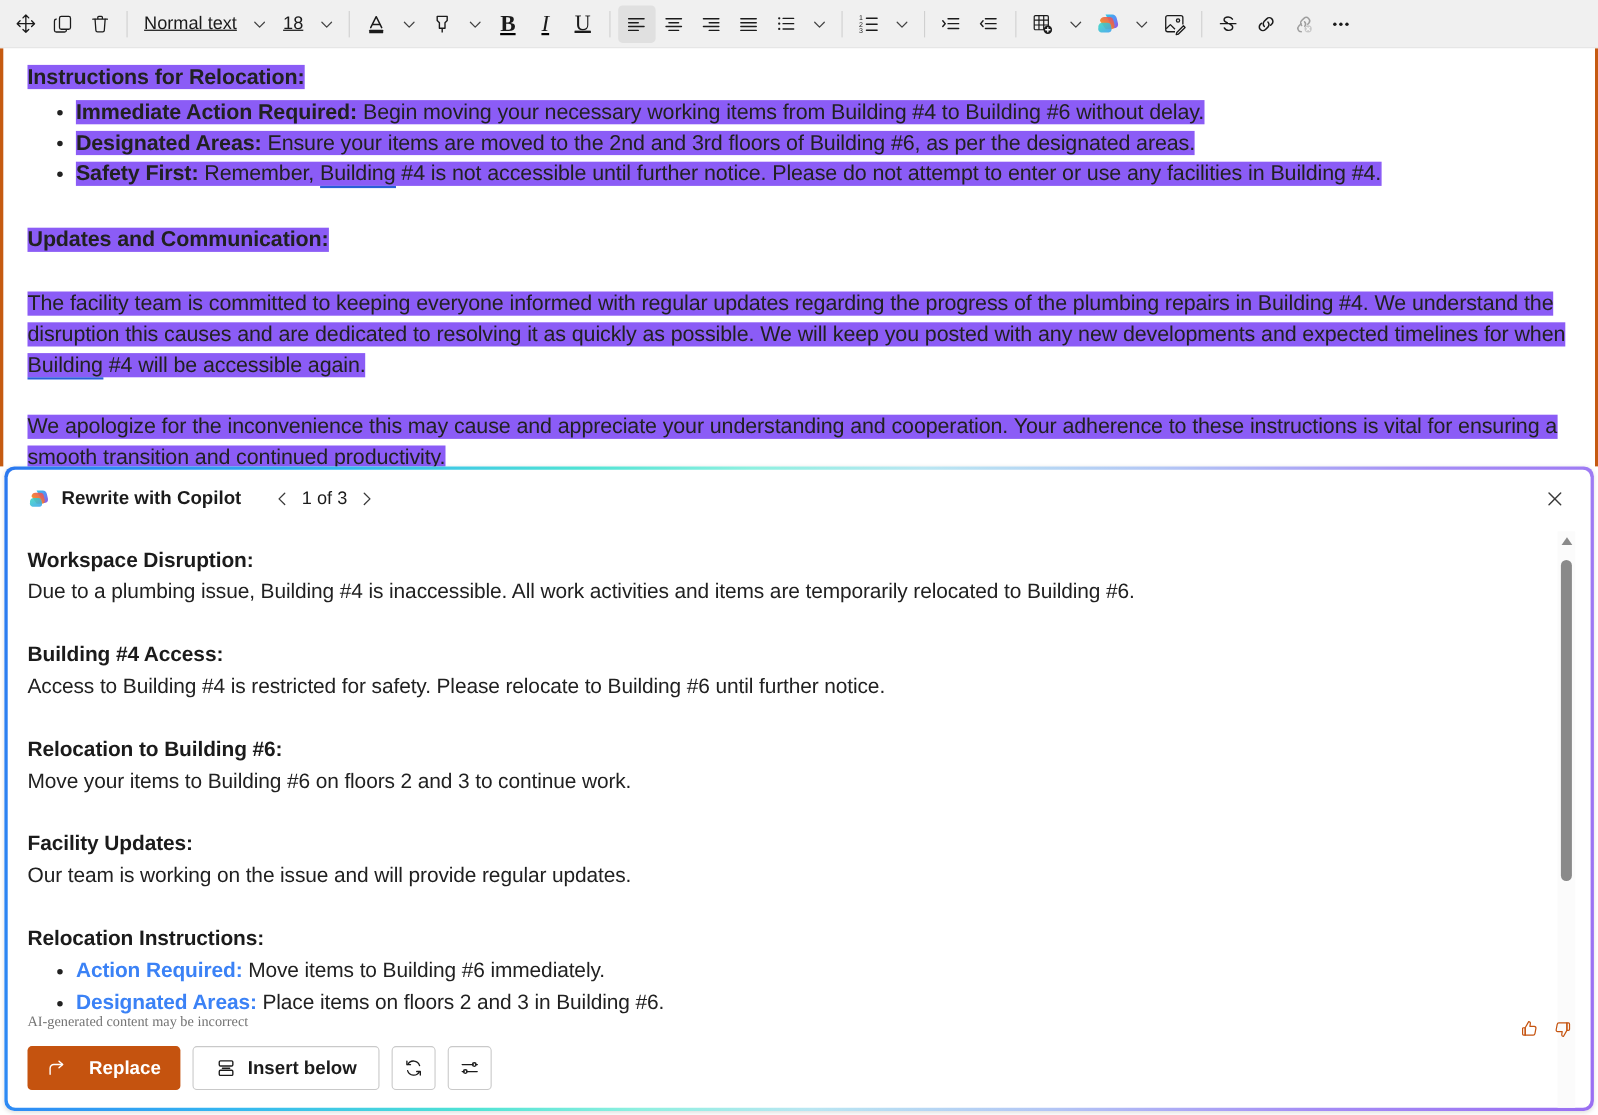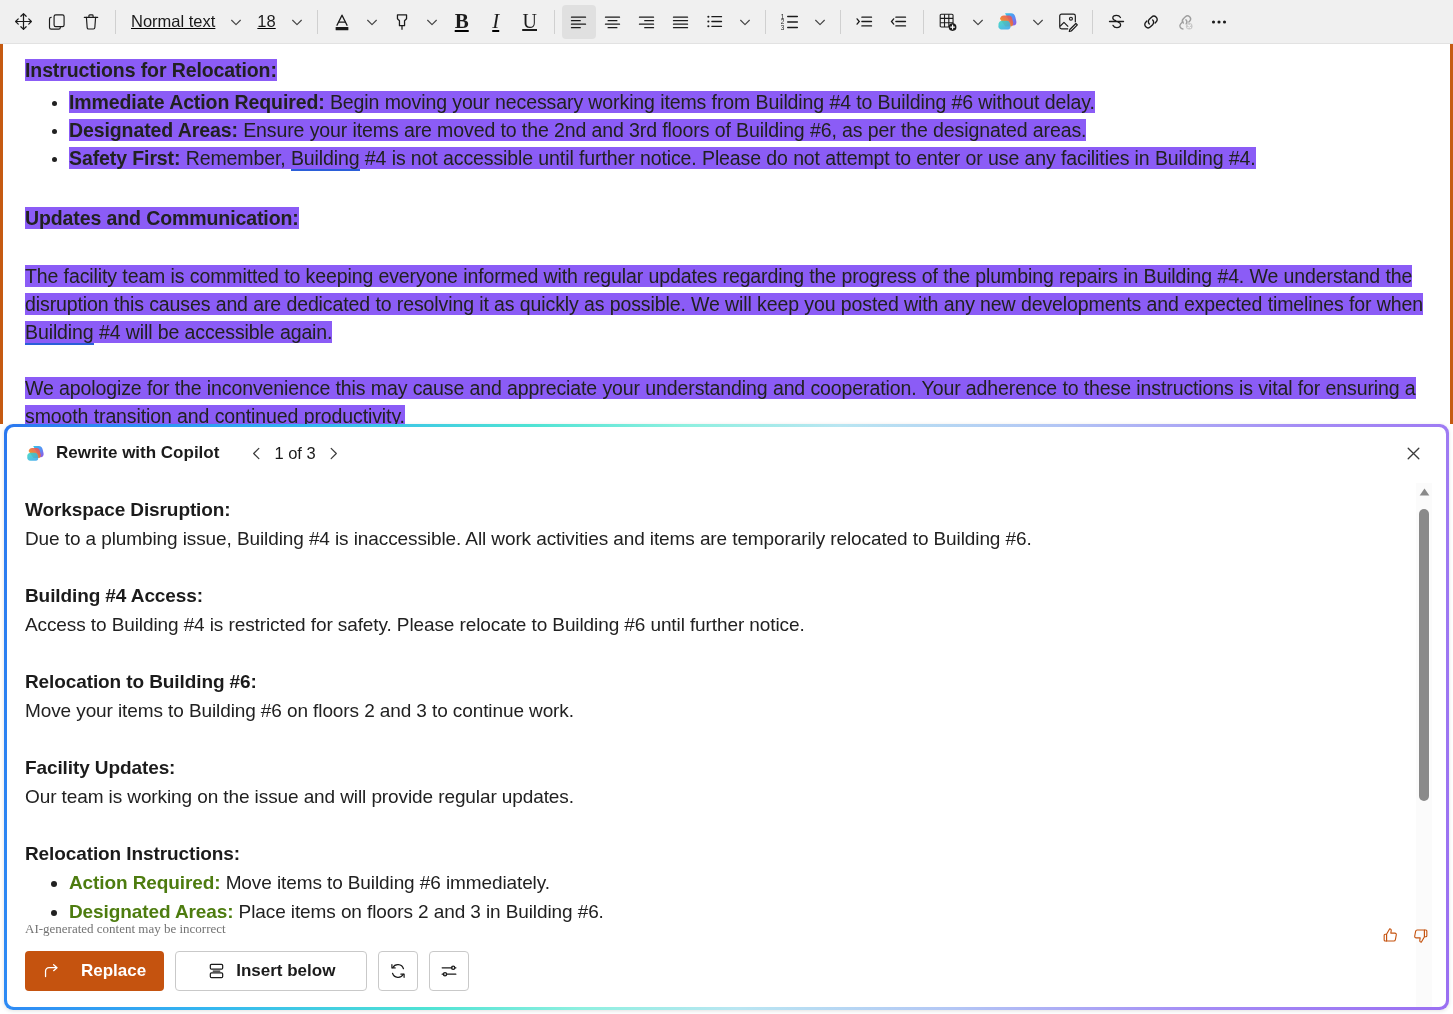--- a/index.html
+++ b/index.html
@@ -136,21 +136,21 @@
   .cp-p {
     font-size: 19px; color: #212121;
     line-height: 29px; letter-spacing: -0.1px;
   }
   .cp-block { margin-bottom: 28px; }
   .cp-ul { margin: 0; padding-left: 44px; list-style-type: disc; }
   .cp-ul li {
     font-size: 19px; color: #212121;
     line-height: 29px; letter-spacing: -0.1px;
   }
-  .cp-ul li b { color: #4d7c0f; }
+  .cp-ul li b { color: #3b82f6; }
 
   
   #cp-scroll {
     position: absolute; right: 14px; top: 56px;
     width: 16px; height: 840px;
     background: #fbfbfb;
   }
   .sb-arrow {
     position: absolute; left: 0; width: 16px; height: 18px;
     display: flex; align-items: center; justify-content: center;
@@ -177,21 +177,21 @@
   }
   .btn-primary {
     height: 40px; padding: 0 18px;
     background: #c5530f; color: #ffffff;
     border: none; border-radius: 4px;
     font-size: 17px; font-weight: bold;
     display: flex; align-items: center; gap: 21px;
     font-family: "Liberation Sans", sans-serif;
   }
   .btn-secondary {
-    height: 40px; padding: 0 31px;
+    height: 40px; padding: 0 20px;
     background: #ffffff; color: #1b1b1b;
     border: 1px solid #c9c9c9; border-radius: 4px;
     font-size: 17px; font-weight: bold;
     display: flex; align-items: center; gap: 10px;
     font-family: "Liberation Sans", sans-serif;
   }
   .btn-icon {
     width: 40px; height: 40px;
     background: #ffffff; border: 1px solid #c9c9c9;
     border-radius: 4px;

